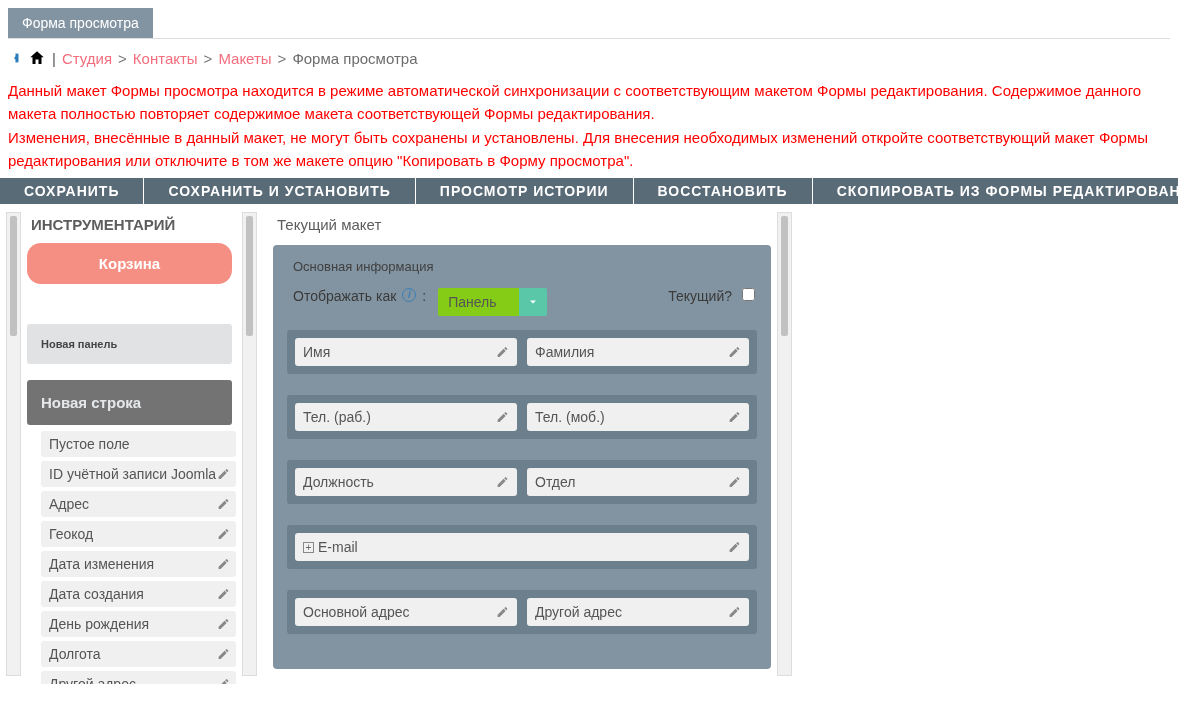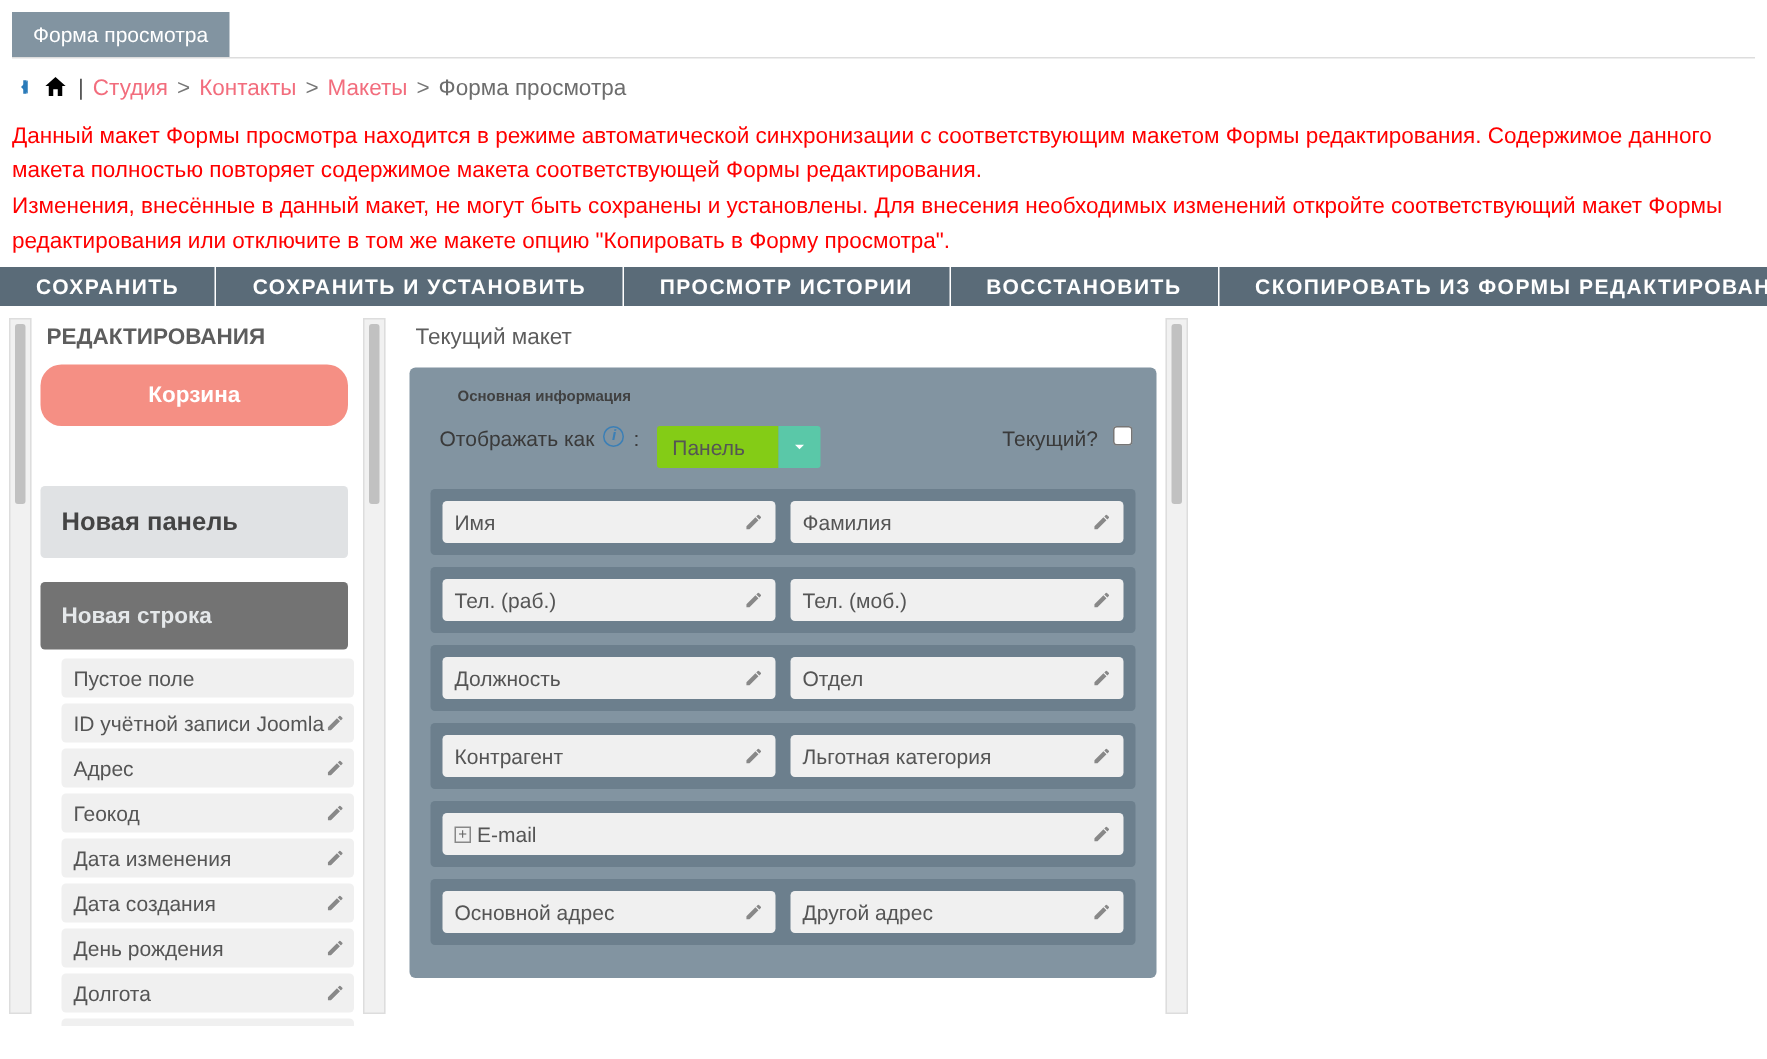--- a/index.html
+++ b/index.html
@@ -104,21 +104,21 @@
     font-size: 15px;
     margin: 0 4px 40px 0;
   }
   .panel-btn {
     background: #E0E2E4;
     color: #444;
     font-weight: bold;
     padding: 14px 14px;
     border-radius: 3px;
     margin: 0 4px 16px 0;
-    font-size: 17px;
+    font-size: 11px;
   }
   .row-btn {
     background: #737373;
     color: #e5e8ea;
     font-weight: bold;
     padding: 14px 14px;
     border-radius: 3px;
     margin: 0 4px 6px 0;
     font-size: 15px;
   }
@@ -149,24 +149,24 @@
     margin: 4px 0 12px 4px;
     color: #5d5d5d;
   }
   .layout-panel {
     background: #8294A1;
     border-radius: 4px;
     padding: 14px;
   }
   .panel-title {
     color: #404040;
-    font-weight: bold;
-    font-size: 10px;
+    font-weight: normal;
+    font-size: 13px;
     margin-bottom: 14px;
-    margin-left: 18px;
+    margin-left: 6px;
   }
   .panel-ctrls {
     display: flex;
     margin-bottom: 14px;
     margin-left: 6px;
     gap: 6px;
   }
   .panel-ctrls .lbl { color: #3a3a3a; font-size: 14px; }
   .info-ic {
     display: inline-block;
@@ -200,21 +200,21 @@
     align-items: center;
     justify-content: center;
   }
   .dd-caret svg { width: 12px; height: 12px; color: #fff; }
   .collapse-lbl { margin-left: auto; color: #3a3a3a; font-size: 14px; }
   .collapse-cb { margin-left: 4px; margin-right: 2px; width: 13px; height: 13px; }
   .slot-row {
     background: #6C7F8D;
     border-radius: 3px;
     padding: 8px;
-    margin-bottom: 8px;
+    margin-bottom: 21px;
     display: flex;
     gap: 10px;
   }
   .slot-row.single .slot { flex: 1; }
   .slot {
     background: #F0F0F0;
     border-radius: 3px;
     padding: 6px 8px;
     font-size: 14px;
     color: #555;
@@ -268,21 +268,21 @@
   <div class="act">СОХРАНИТЬ И УСТАНОВИТЬ</div>
   <div class="act">ПРОСМОТР ИСТОРИИ</div>
   <div class="act">ВОССТАНОВИТЬ</div>
   <div class="act">СКОПИРОВАТЬ ИЗ ФОРМЫ РЕДАКТИРОВАНИЯ</div>
 </div>
 
 <div class="workspace">
   <div class="scrollbar"></div>
 
   <div class="tools" style="margin-left:6px">
-    <h3>РЕДАКТИРОВАНИЯ</h3>
+    <h3>ИНСТРУМЕНТАРИЙ</h3>
     <div class="bin-btn">Корзина</div>
     <div class="panel-btn">Новая панель</div>
     <div class="row-btn">Новая строка</div>
     <div class="field-list" id="field-list">
         <div class="field-item">Пустое поле</div>
         <div class="field-item">ID учётной записи Joomla<svg class="pencil" viewBox="0 0 24 24" fill="currentColor">
             <path d="M3 17.25V21h3.75L17.81 9.94l-3.75-3.75L3 17.25zM20.71 7.04a1 1 0 0 0 0-1.41l-2.34-2.34a1 1 0 0 0-1.41 0l-1.83 1.83 3.75 3.75 1.83-1.83z"></path>
           </svg></div>
         <div class="field-item">Адрес<svg class="pencil" viewBox="0 0 24 24" fill="currentColor">
             <path d="M3 17.25V21h3.75L17.81 9.94l-3.75-3.75L3 17.25zM20.71 7.04a1 1 0 0 0 0-1.41l-2.34-2.34a1 1 0 0 0-1.41 0l-1.83 1.83 3.75 3.75 1.83-1.83z"></path>
@@ -347,28 +347,20 @@
               </svg></div>
           </div>
           <div class="slot-row">
             <div class="slot">Должность<svg class="pencil" viewBox="0 0 24 24" fill="currentColor">
                 <path d="M3 17.25V21h3.75L17.81 9.94l-3.75-3.75L3 17.25zM20.71 7.04a1 1 0 0 0 0-1.41l-2.34-2.34a1 1 0 0 0-1.41 0l-1.83 1.83 3.75 3.75 1.83-1.83z"></path>
               </svg></div>
             <div class="slot">Отдел<svg class="pencil" viewBox="0 0 24 24" fill="currentColor">
                 <path d="M3 17.25V21h3.75L17.81 9.94l-3.75-3.75L3 17.25zM20.71 7.04a1 1 0 0 0 0-1.41l-2.34-2.34a1 1 0 0 0-1.41 0l-1.83 1.83 3.75 3.75 1.83-1.83z"></path>
               </svg></div>
           </div>
-          <div class="slot-row">
-            <div class="slot">Контрагент<svg class="pencil" viewBox="0 0 24 24" fill="currentColor">
-                <path d="M3 17.25V21h3.75L17.81 9.94l-3.75-3.75L3 17.25zM20.71 7.04a1 1 0 0 0 0-1.41l-2.34-2.34a1 1 0 0 0-1.41 0l-1.83 1.83 3.75 3.75 1.83-1.83z"></path>
-              </svg></div>
-            <div class="slot">Льготная категория<svg class="pencil" viewBox="0 0 24 24" fill="currentColor">
-                <path d="M3 17.25V21h3.75L17.81 9.94l-3.75-3.75L3 17.25zM20.71 7.04a1 1 0 0 0 0-1.41l-2.34-2.34a1 1 0 0 0-1.41 0l-1.83 1.83 3.75 3.75 1.83-1.83z"></path>
-              </svg></div>
-          </div>
           <div class="slot-row single">
             <div class="slot"><span class="plus-ic">+</span>E-mail<svg class="pencil" viewBox="0 0 24 24" fill="currentColor">
                 <path d="M3 17.25V21h3.75L17.81 9.94l-3.75-3.75L3 17.25zM20.71 7.04a1 1 0 0 0 0-1.41l-2.34-2.34a1 1 0 0 0-1.41 0l-1.83 1.83 3.75 3.75 1.83-1.83z"></path>
               </svg></div>
           </div>
           <div class="slot-row">
             <div class="slot">Основной адрес<svg class="pencil" viewBox="0 0 24 24" fill="currentColor">
                 <path d="M3 17.25V21h3.75L17.81 9.94l-3.75-3.75L3 17.25zM20.71 7.04a1 1 0 0 0 0-1.41l-2.34-2.34a1 1 0 0 0-1.41 0l-1.83 1.83 3.75 3.75 1.83-1.83z"></path>
               </svg></div>
             <div class="slot">Другой адрес<svg class="pencil" viewBox="0 0 24 24" fill="currentColor">

